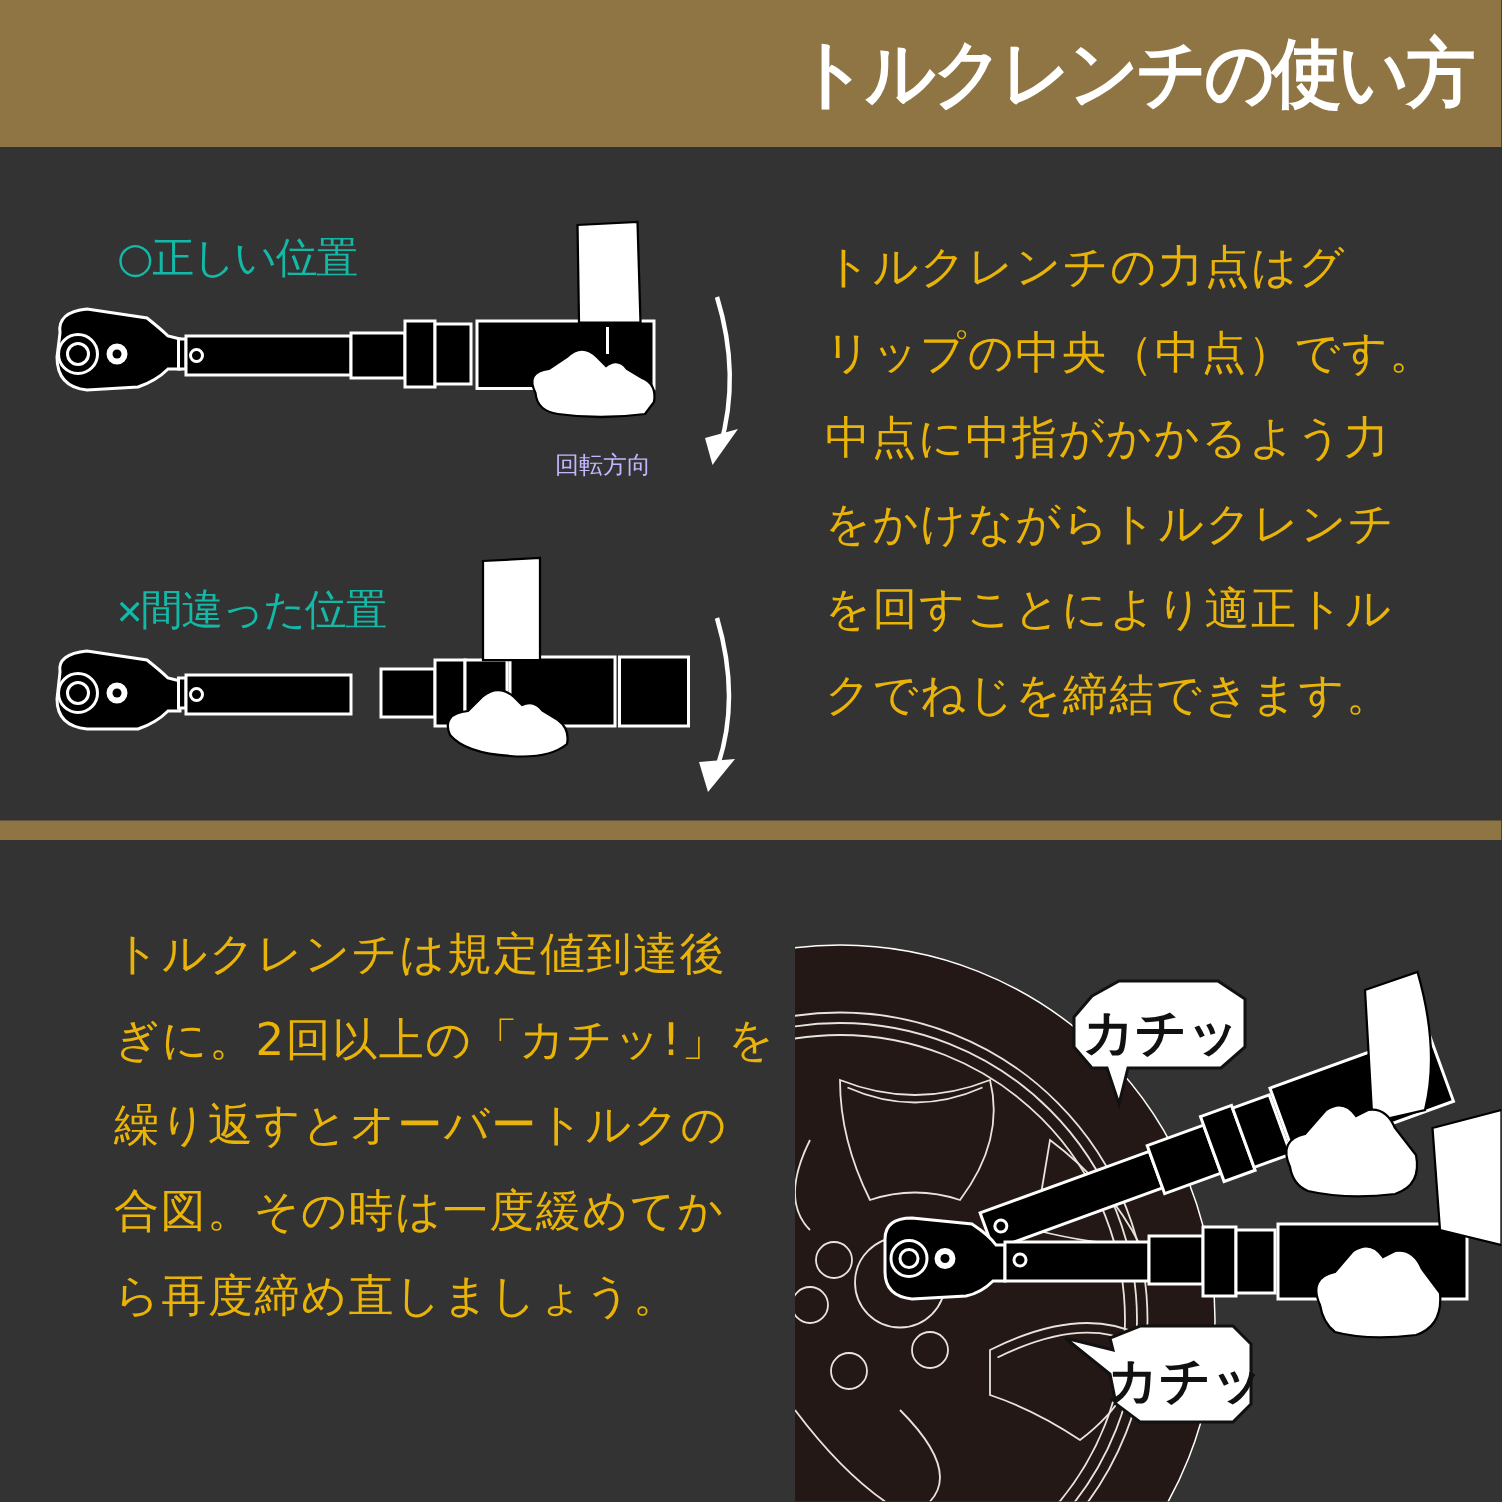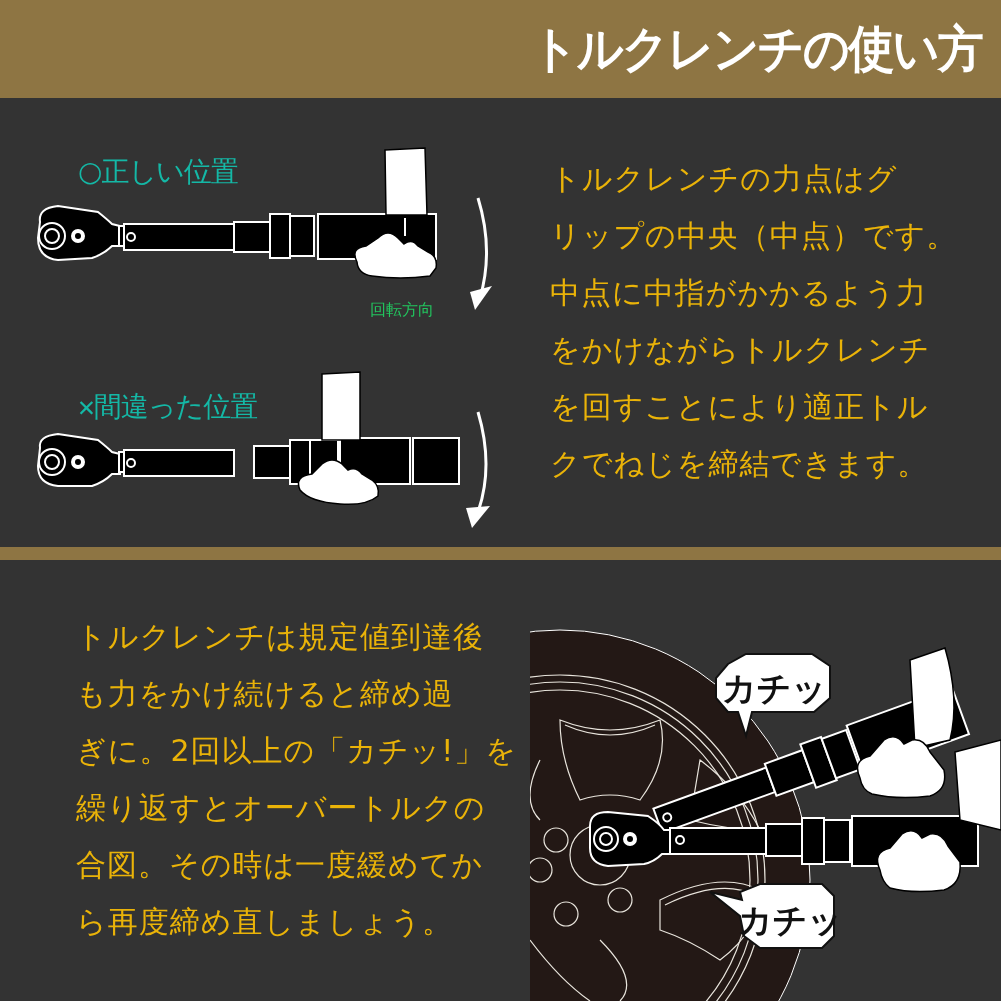--- a/index.html
+++ b/index.html
@@ -17,21 +17,21 @@
     margin:0; font-size:50px; font-weight:bold; letter-spacing:-2px; color:#fff;
     transform:scaleX(0.92);
   }
   .divider {
     position:absolute; left:0; top:547px; width:1001px; height:13px; background:#8e7543;
   }
   .label {
     position:absolute; font-size:28px; font-weight:normal; color:#14b8a6; white-space:nowrap;
     letter-spacing:-1px;
   }
-  .small-label { position:absolute; font-size:16px; color:#22c55e; white-space:nowrap; }
+  .small-label { position:absolute; font-size:16px; color:#c4b5fd; white-space:nowrap; }
   .para {
     position:absolute; font-size:30px; line-height:57px; color:#eab308; letter-spacing:1px;
   }
   .para div { white-space:nowrap; }
   svg { position:absolute; overflow:visible; }
   .bubble-text { font-weight:bold; font-size:34px; fill:#111; font-family:"DejaVu Sans", sans-serif; }
 </style>
 </head>
 <body>
 
@@ -105,21 +105,20 @@
   <div>中点に中指がかかるよう力</div>
   <div>をかけながらトルクレンチ</div>
   <div>を回すことにより適正トル</div>
   <div>クでねじを締結できます。</div>
 </div>
 
 <div class="divider"></div>
 
 <div class="para" style="left:76px; top:608px;">
   <div>トルクレンチは規定値到達後</div>
-  <div>も力をかけ続けると締め過</div>
   <div>ぎに。2回以上の「カチッ!」を</div>
   <div>繰り返すとオーバートルクの</div>
   <div>合図。その時は一度緩めてか</div>
   <div>ら再度締め直しましょう。</div>
 </div>
 
 <svg style="left:0; top:0;" width="1001" height="1001">
   <defs>
     <clipPath id="tireclip">
         <rect x="530" y="600" width="471" height="401"></rect>

